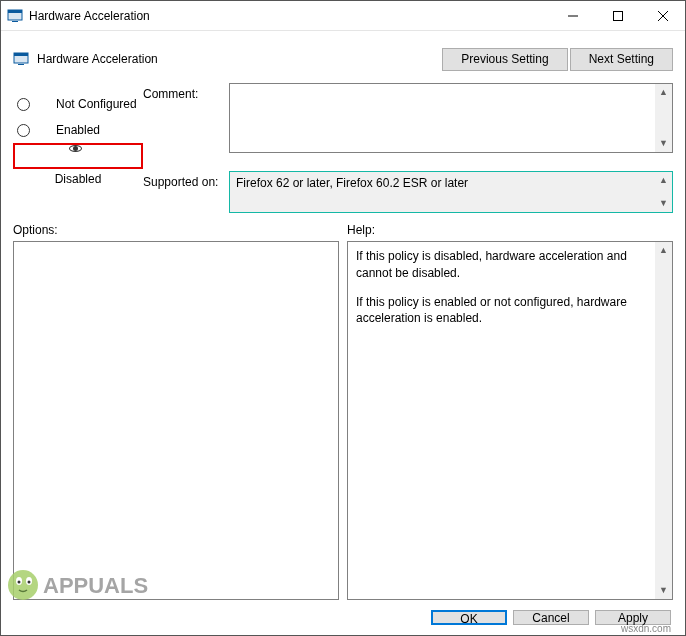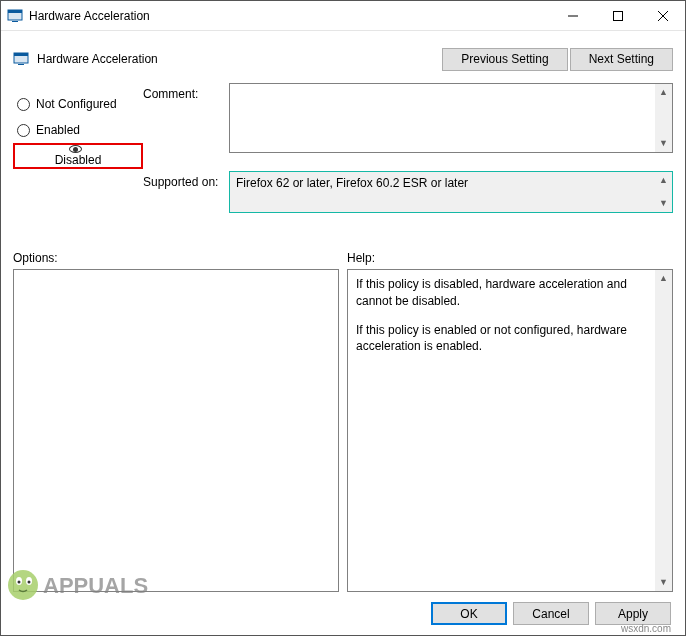--- a/index.html
+++ b/index.html
@@ -77,20 +77,21 @@
       width: 130px;
       padding-top: 8px;
     }
     .radio-item {
       display: flex;
       align-items: center;
       height: 26px;
       font-size: 12px;
       cursor: default;
       padding: 2px 4px;
+      gap: 20px;
     }
     .radio-item.highlighted {
       border: 2px solid #e60000;
       padding: 0 2px;
       flex-direction: column;
     }
     .radio-circle {
       width: 13px; height: 13px;
       border-radius: 50%;
       border: 1px solid #333;
@@ -166,21 +167,20 @@
       min-height: 0;
     }
     .pane {
       flex: 1;
       display: flex;
       flex-direction: column;
     }
     .pane-label {
       font-size: 12px;
       margin-bottom: 4px;
-      margin-top: 28px;
     }
     .options-box, .help-box {
       flex: 1;
       border: 1px solid #808080;
       background: #fff;
       position: relative;
       padding: 6px 22px 6px 8px;
       font-size: 12px;
       line-height: 1.4;
     }
@@ -188,21 +188,21 @@
 
     .button-row {
       display: flex;
       justify-content: flex-end;
       gap: 6px;
       margin-top: 10px;
       padding-right: 2px;
     }
     .dlg-btn {
       width: 76px;
-      height: 23px;
+      height: 15px;
       background: #e1e1e1;
       border: 1px solid #adadad;
       font-size: 12px;
       cursor: default;
     }
     .dlg-btn.primary {
       border: 2px solid #0078d7;
       background: #e1e1e1;
     }
 

